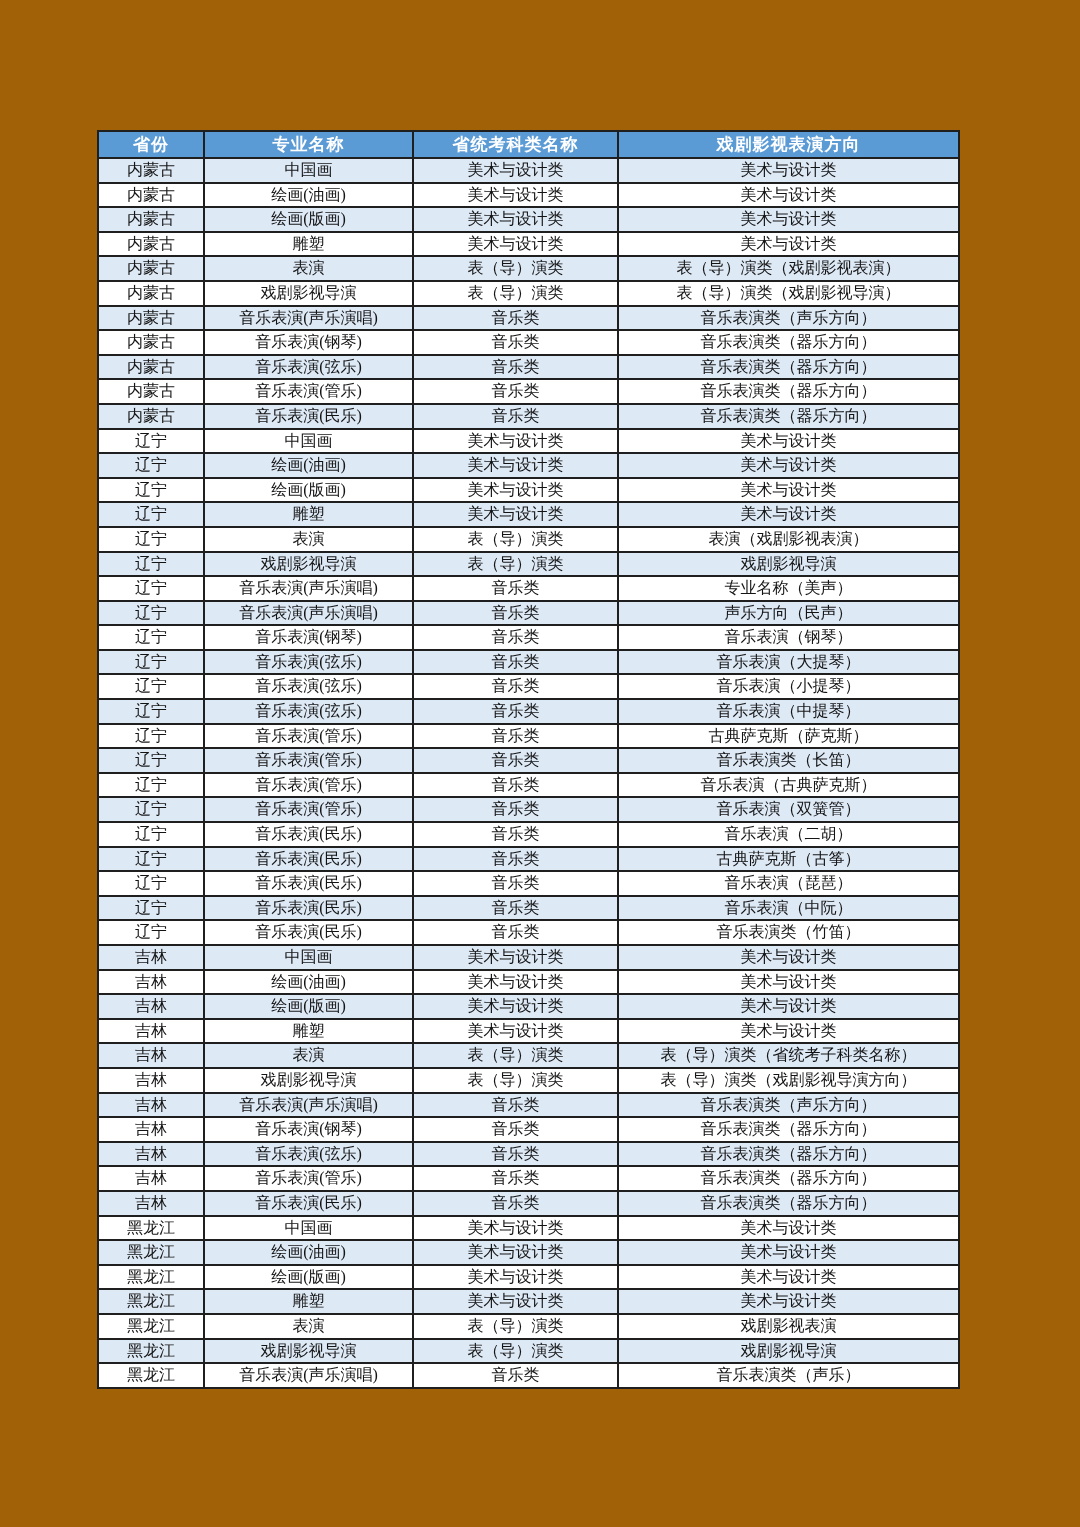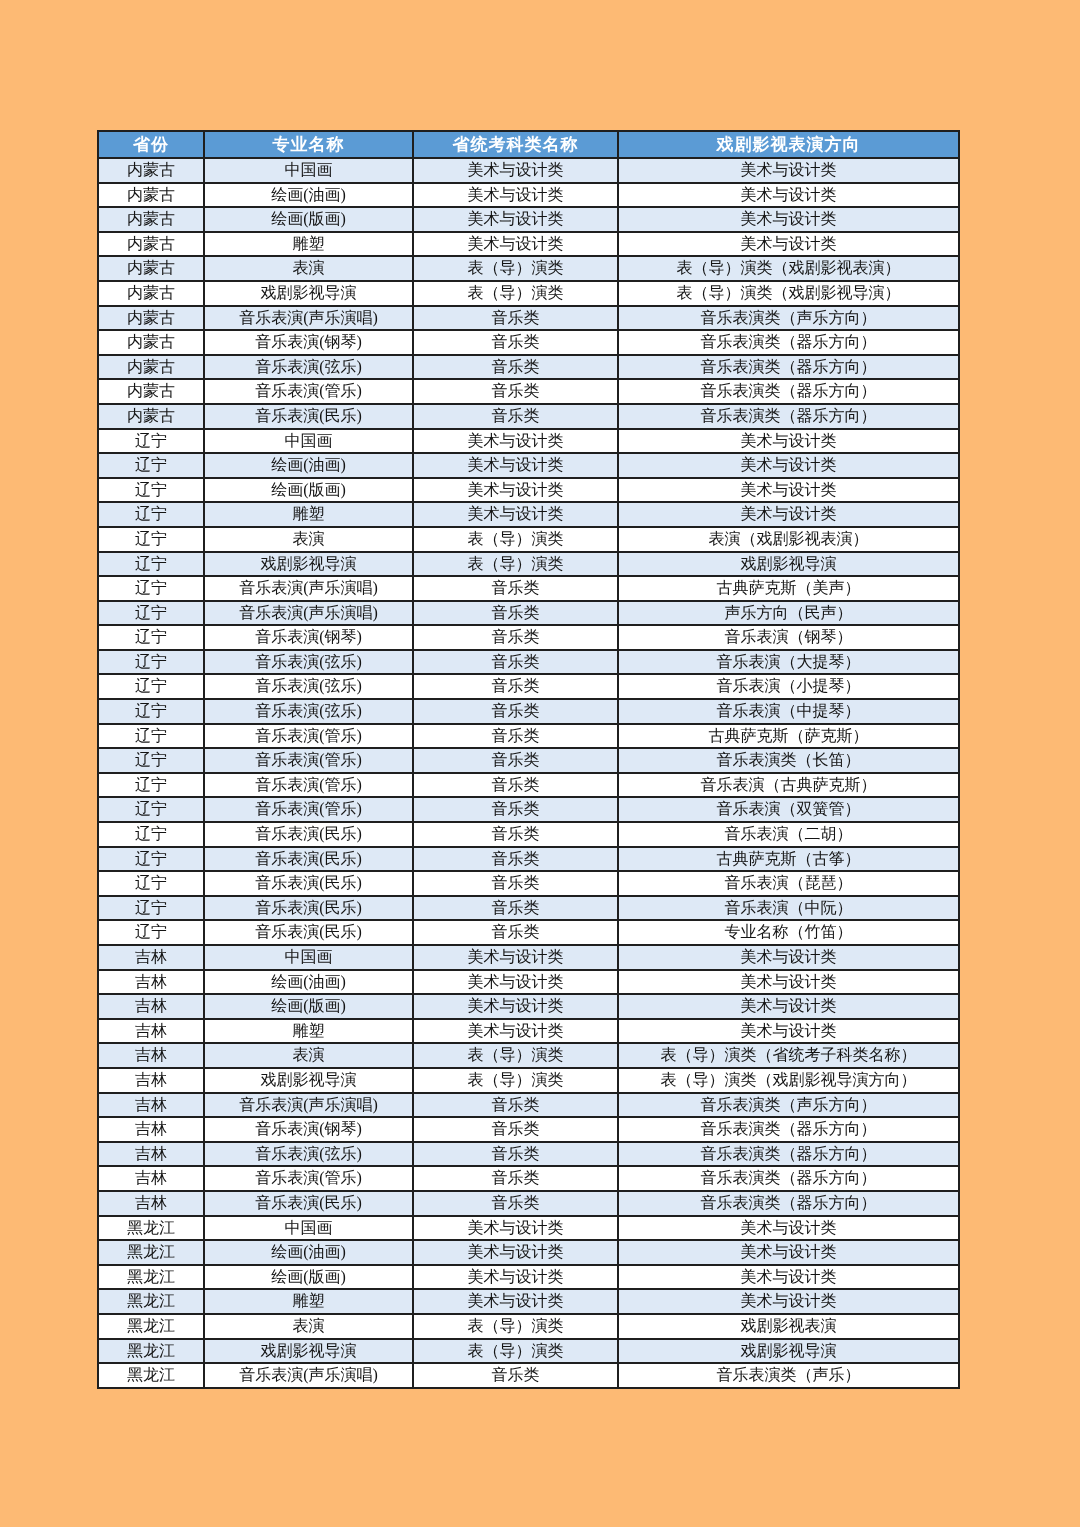--- a/index.html
+++ b/index.html
@@ -7,21 +7,21 @@
     padding: 0;
     background: #ffffff;
     width: 1080px;
     height: 1527px;
     font-family: "Liberation Serif", serif;
   }
   .page {
     position: relative;
     width: 1080px;
     height: 1527px;
-    background: #fdba74;
+    background: #a16207;
     overflow: hidden;
   }
   table.data-table {
     position: absolute;
     left: 97px;
     top: 130px;
     width: 861px;
     border-collapse: collapse;
     table-layout: fixed;
     font-family: "Liberation Serif", serif;
@@ -175,21 +175,21 @@
         <tr>
           <td>辽宁</td>
           <td>戏剧影视导演</td>
           <td>表（导）演类</td>
           <td>戏剧影视导演</td>
         </tr>
         <tr>
           <td>辽宁</td>
           <td>音乐表演(声乐演唱)</td>
           <td>音乐类</td>
-          <td>古典萨克斯（美声）</td>
+          <td>专业名称（美声）</td>
         </tr>
         <tr>
           <td>辽宁</td>
           <td>音乐表演(声乐演唱)</td>
           <td>音乐类</td>
           <td>声乐方向（民声）</td>
         </tr>
         <tr>
           <td>辽宁</td>
           <td>音乐表演(钢琴)</td>
@@ -259,21 +259,21 @@
         <tr>
           <td>辽宁</td>
           <td>音乐表演(民乐)</td>
           <td>音乐类</td>
           <td>音乐表演（中阮）</td>
         </tr>
         <tr>
           <td>辽宁</td>
           <td>音乐表演(民乐)</td>
           <td>音乐类</td>
-          <td>专业名称（竹笛）</td>
+          <td>音乐表演类（竹笛）</td>
         </tr>
         <tr>
           <td>吉林</td>
           <td>中国画</td>
           <td>美术与设计类</td>
           <td>美术与设计类</td>
         </tr>
         <tr>
           <td>吉林</td>
           <td>绘画(油画)</td>

